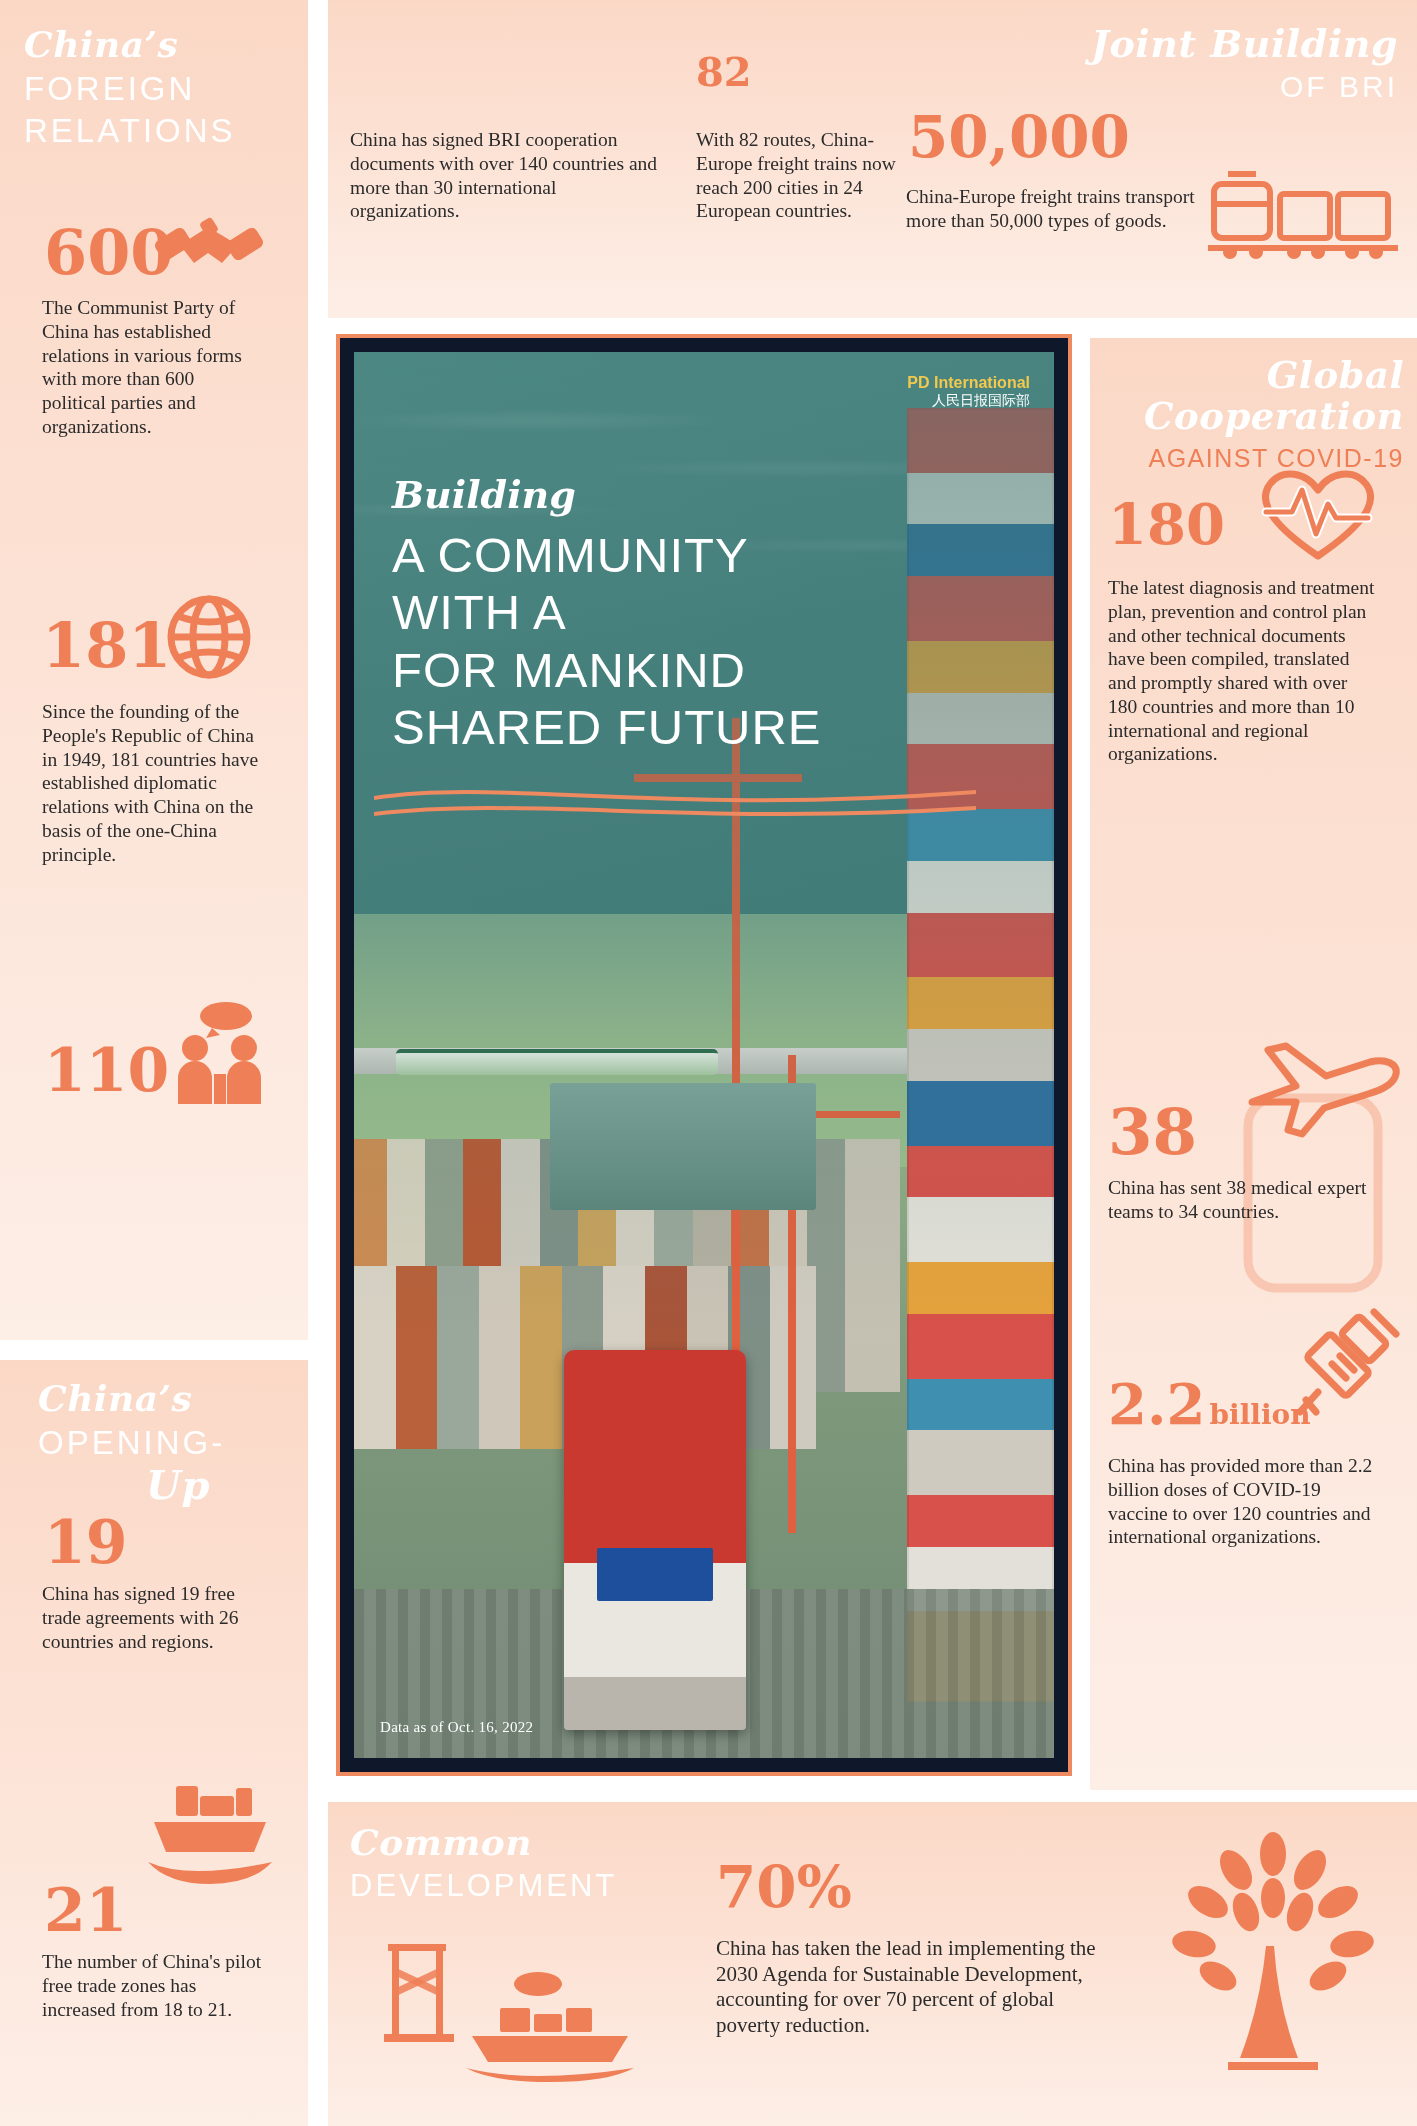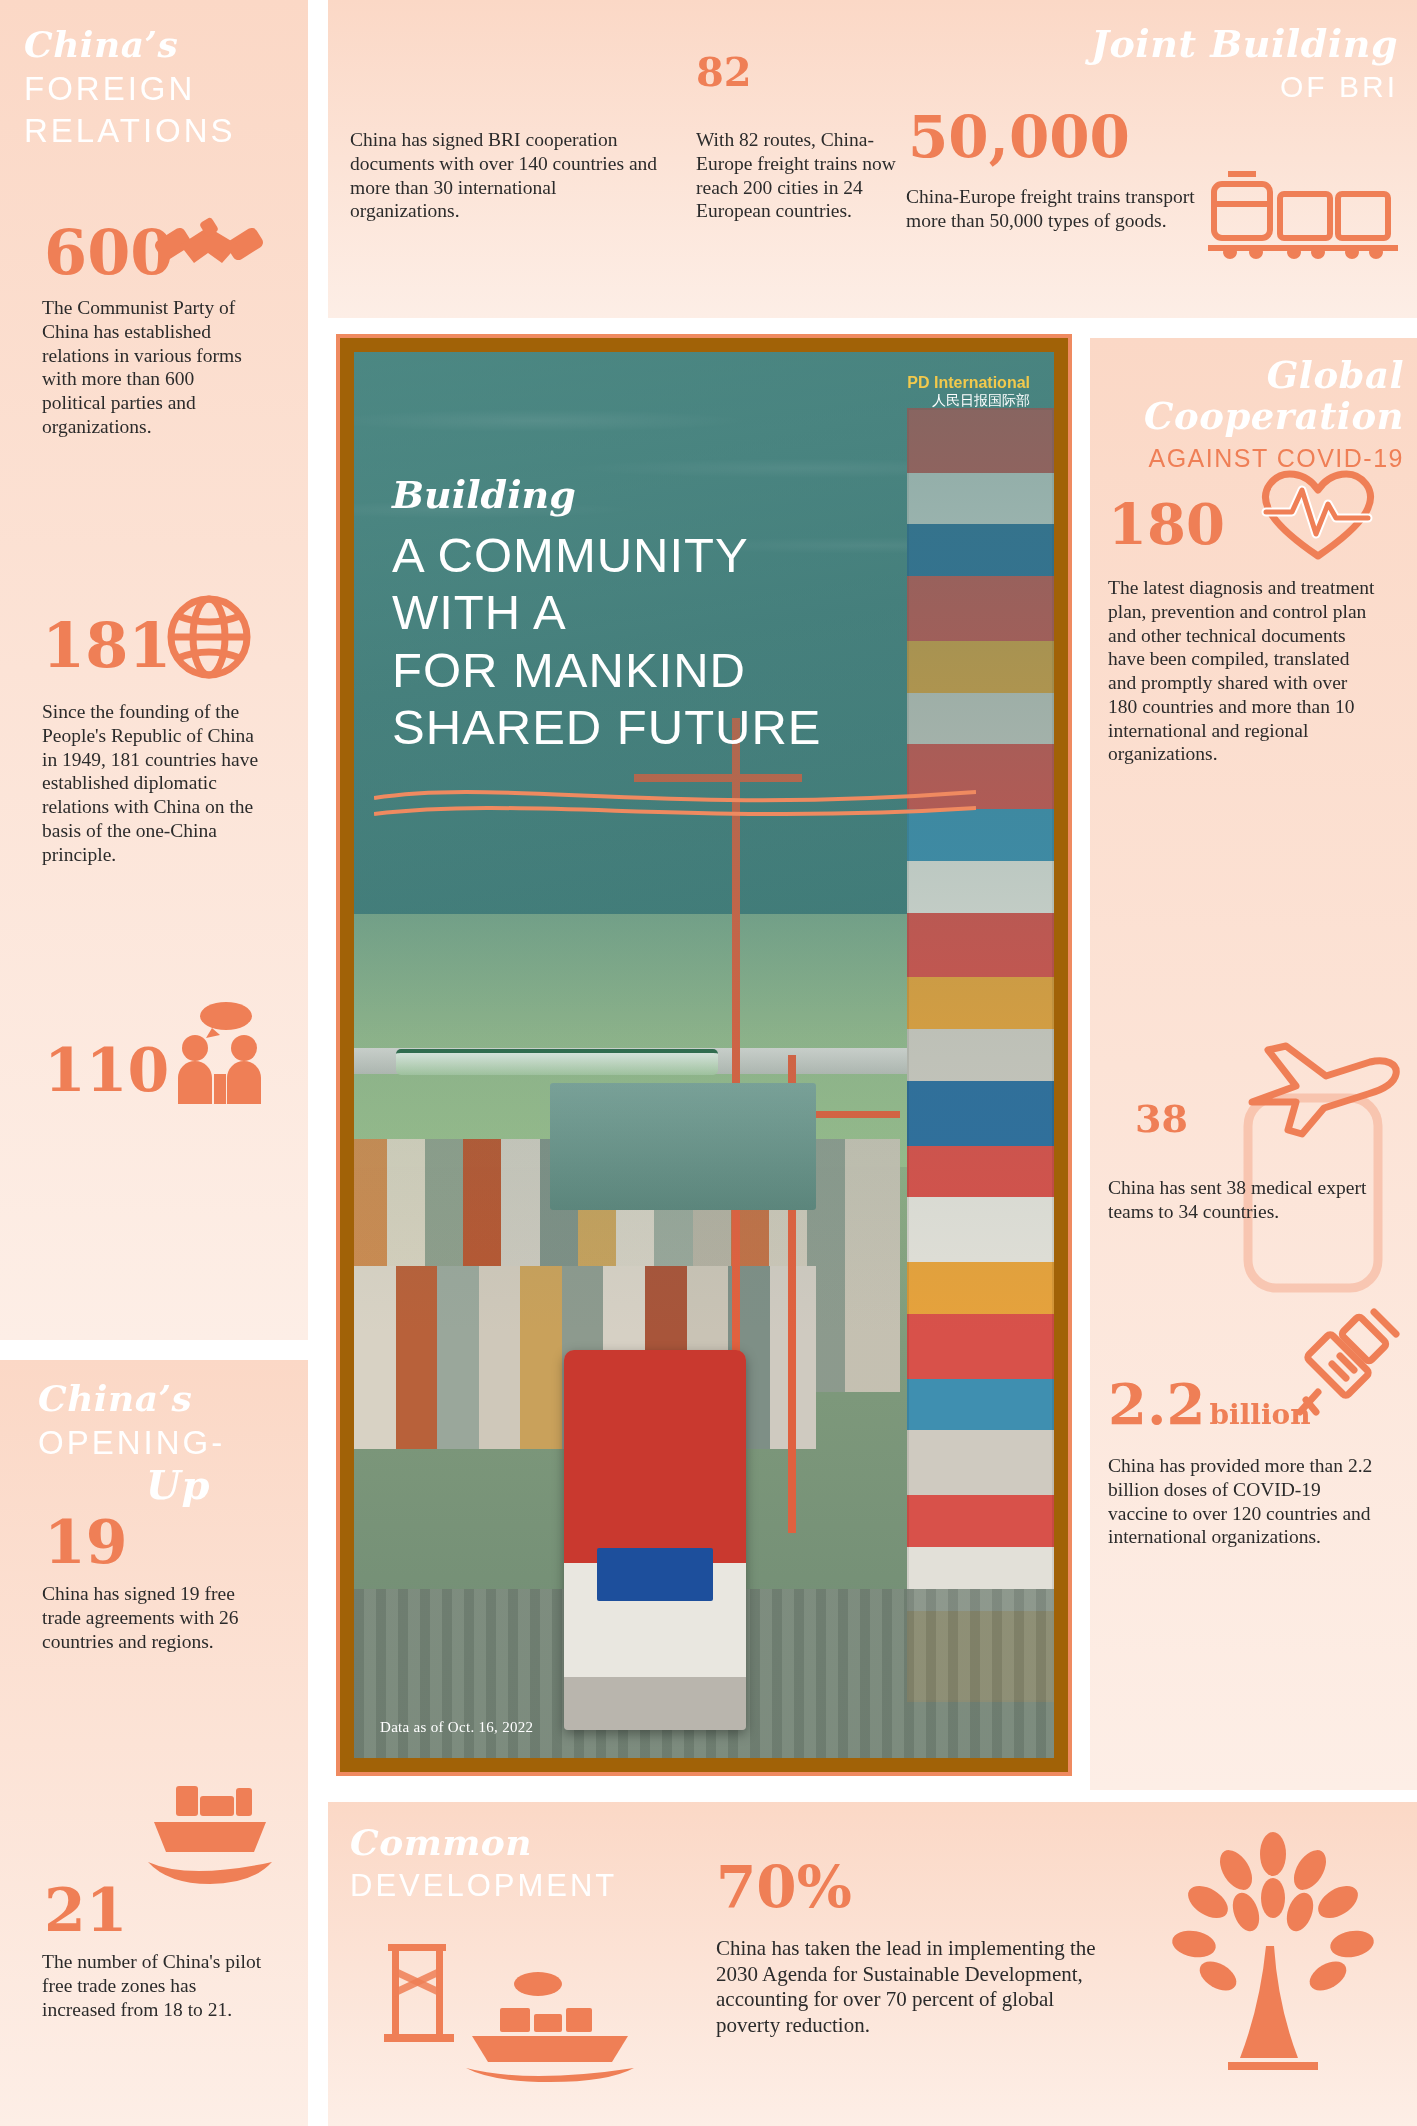--- a/index.html
+++ b/index.html
@@ -43,21 +43,21 @@
 
   
   #right-col{left:1090px;top:338px;width:365px;height:1452px;background:linear-gradient(180deg,#fbd8c6 0%,#fdeee6 100%);}
 
   
   #bottom-strip{left:328px;top:1802px;width:1089px;height:324px;background:linear-gradient(180deg,#fbd8c6 0%,#fdeee6 100%);}
 
   
   #poster-frame{
     position:absolute;left:336px;top:334px;width:736px;height:1442px;
-    border:4px solid #ef8a60;background:#a16207;box-sizing:border-box;padding:14px;
+    border:4px solid #ef8a60;background:#0f172a;box-sizing:border-box;padding:14px;
   }
   #poster{position:relative;width:100%;height:100%;overflow:hidden;background:#4f8b87;}
 
   
   .poster-sky{
     position:absolute;left:0;top:0;width:100%;height:46%;
     background:linear-gradient(170deg,#5f9a92 0%,#4b8480 45%,#3f7a77 100%);
   }
   .poster-sky:before{
     content:"";position:absolute;left:-10%;top:6%;width:120%;height:46%;
@@ -312,21 +312,21 @@
       </svg>
     </div>
     <div class="blk" style="left:150px;top:690px;">
       <svg width="170" height="110" viewBox="0 0 170 110">
         <g fill="none" stroke="#ef7f56" stroke-width="7" stroke-linejoin="round">
           <path d="M12 74 L56 58 L28 22 L46 18 L86 48 L130 34 C146 30 158 36 156 46 C154 56 142 62 128 66 L84 80 L62 106 L48 102 L56 74 Z"></path>
         </g>
       </svg>
     </div>
     <div class="blk" style="left:18px;top:762px;">
-      <span class="bignum" style="font-size:38px;margin-left:27px;">38</span>
+      <span class="bignum" style="font-size:64px;">38</span>
     </div>
     <div class="stat-text blk" style="left:18px;top:838px;width:260px;">China has sent 38 medical expert teams to 34 countries.</div>
 
     <div class="blk" style="left:198px;top:958px;">
       <svg width="120" height="140" viewBox="0 0 120 140">
         <g fill="none" stroke="#ef7f56" stroke-width="7" stroke-linecap="round">
           <line x1="86" y1="16" x2="108" y2="38"></line>
           <rect x="56" y="30" width="40" height="26" rx="4" transform="rotate(45 76 43)"></rect>
           <rect x="22" y="52" width="56" height="34" rx="4" transform="rotate(45 50 69)"></rect>
           <line x1="30" y1="96" x2="12" y2="116"></line>

